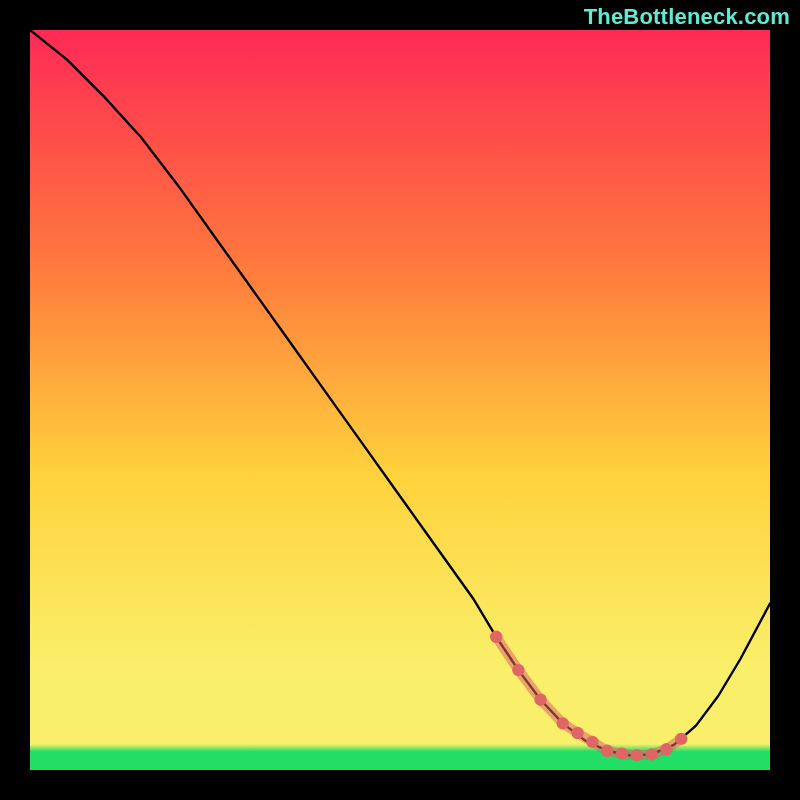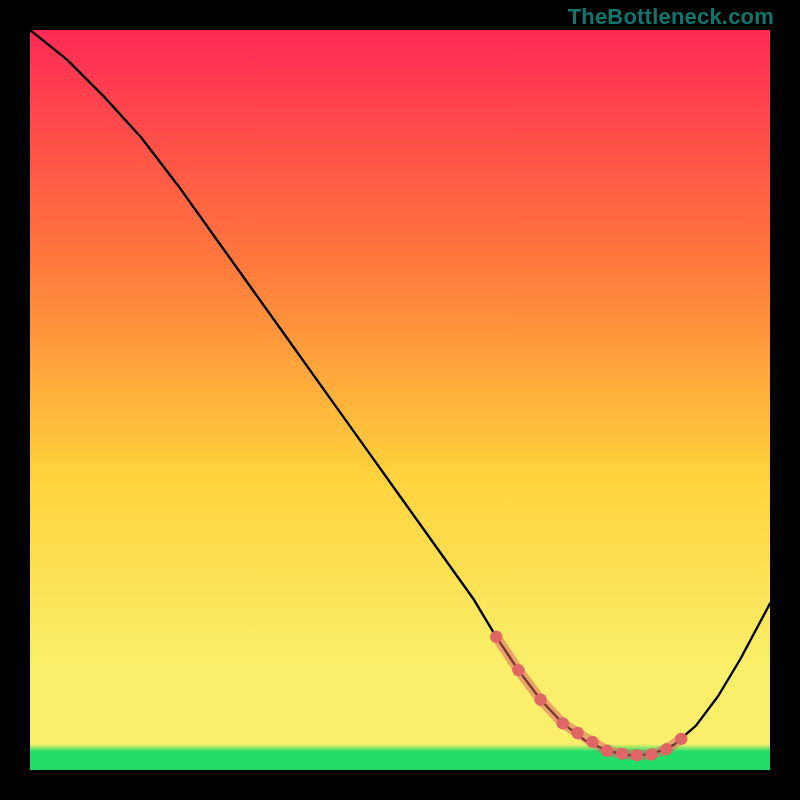--- a/index.html
+++ b/index.html
@@ -13,22 +13,22 @@
   }
   .frame {
     position: relative;
     width: 800px;
     height: 800px;
     background: #000;
   }
   .watermark {
     position: absolute;
     top: 4px;
-    right: 26px;
-    color: #0f766e;
+    right: 10px;
+    color: #5eead4;
     font-size: 22px;
     font-weight: 600;
     letter-spacing: 0.2px;
     z-index: 10;
   }
   .plot-area {
     position: absolute;
     left: 30px;
     top: 30px;
     width: 740px;

